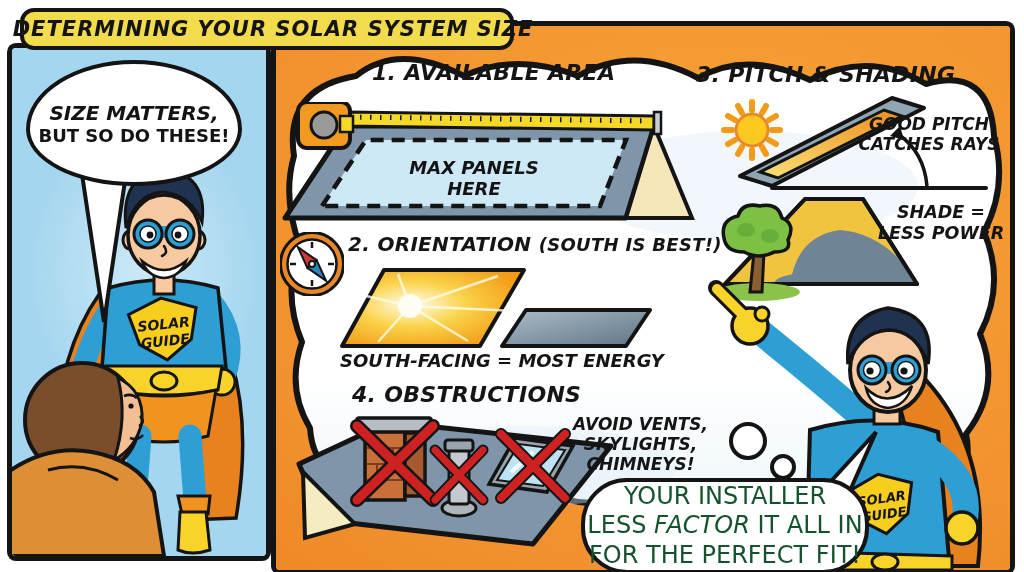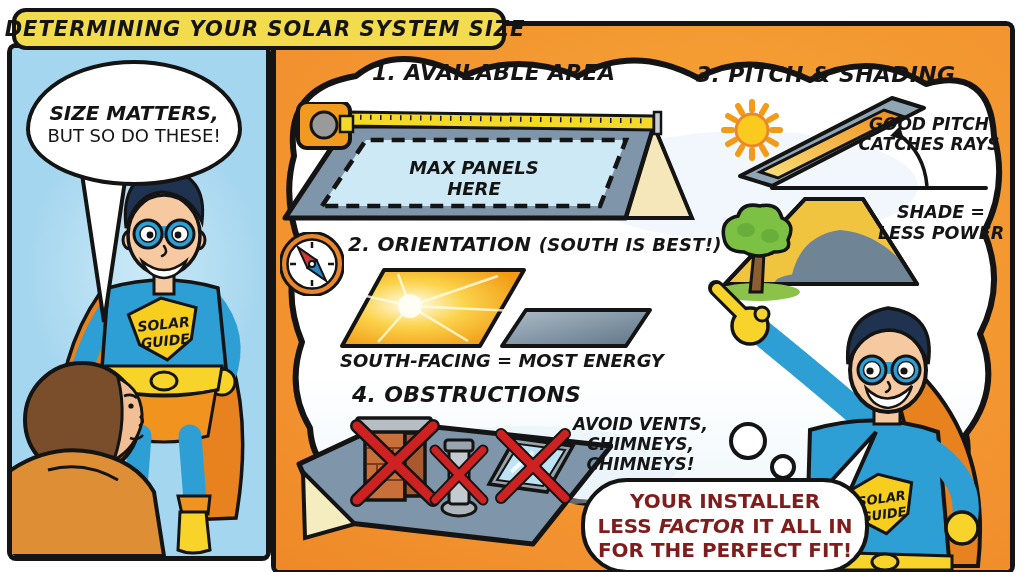--- a/index.html
+++ b/index.html
@@ -1,51 +1,51 @@
 <!DOCTYPE html>
 <html style="--page_bg: #FFFFFF; --frame_orange: #F2912F; --frame_orange_deep: #E97E1C; --banner_yellow: #F2DC4E; --sky_blue: #A5D6EF; --sky_blue_light: #CBE9F7; --cloud_white: #FFFFFF; --outline_black: #141414; --roof_slate: #7E95AA; --panel_area_blue: #CEE9F6; --sun_yellow: #FBCA1F; --sun_orange: #F29B16; --hero_suit_blue: #2E9FD4; --cape_orange: #E8821E; --glove_yellow: #F8D42B; --emblem_gold: #F7CE1E; --skin_tone: #F7C9A0; --hair_dark: #1F3350; --x_red: #CE2222; --tree_green: #7CC144; --glow_yellow: #FFE76B;"><head>
 <meta charset="utf-8">
 <style>
   html,body{margin:0;padding:0;background:#fff;}
   #stage{position:relative;width:1024px;height:572px;background:var(--page_bg,#fff);overflow:hidden;
          font-family:"DejaVu Sans",sans-serif;}
   .abs{position:absolute;}
   
-  #banner{left:12px;top:8px;width:474px;height:34px;background:var(--banner_yellow,#F2DC4E);
+  #banner{left:20px;top:8px;width:474px;height:34px;background:var(--banner_yellow,#F2DC4E);
           border:4px solid var(--outline_black,#141414);border-radius:14px;z-index:10;
           display:flex;align-items:center;justify-content:center;padding-left:12px;}
   #banner span{font-size:21px;font-weight:bold;font-style:italic;letter-spacing:1px;color:#141414;white-space:nowrap;}
   
   #left-panel{left:12px;top:48px;width:254px;height:508px;border-radius:4px;overflow:hidden;
               background:radial-gradient(ellipse 150px 190px at 52% 44%, var(--sky_blue_light,#CBE9F7) 0%, var(--sky_blue,#A5D6EF) 78%);
               box-shadow:0 0 0 5px var(--outline_black,#141414);z-index:5;}
   #left-bubble{left:14px;top:12px;width:208px;height:118px;background:#fff;border:4px solid #141414;
                border-radius:50% 50% 50% 50% / 55% 55% 45% 45%;z-index:3;
                display:flex;flex-direction:column;align-items:center;justify-content:center;text-align:center;}
   #left-bubble .l1{font-size:20px;font-weight:bold;font-style:italic;color:#141414;}
-  #left-bubble .l2{font-size:18px;font-weight:normal;color:#141414;}
+  #left-bubble .l2{font-size:18px;font-weight:bold;color:#141414;}
   #left-tail{left:52px;top:124px;z-index:2;}
   #left-hero{left:0;top:0;z-index:1;}
   
   #region{left:276px;top:12px;width:734px;height:544px;border-radius:4px;overflow:hidden;
           background:radial-gradient(120% 120% at 60% 35%, #F6A435 0%, var(--frame_orange,#F2912F) 55%, var(--frame_orange_deep,#E97E1C) 100%);
           box-shadow:0 0 0 5px var(--outline_black,#141414);z-index:4;margin-top:14px;}
   #glow{left:368px;top:170px;width:380px;height:374px;z-index:1;
         background:radial-gradient(closest-side, rgba(255,231,107,.95), rgba(255,231,107,0) 72%);}
   #cloud{left:2px;top:10px;z-index:2;}
   .h{position:absolute;font-weight:bold;font-style:italic;color:#151515;white-space:nowrap;letter-spacing:.3px;z-index:4;}
   .cap{position:absolute;font-weight:bold;font-style:italic;color:#151515;text-align:center;line-height:1.18;z-index:4;}
   .dg{position:absolute;z-index:3;}
   
   .tb{position:absolute;background:#fff;border:4px solid #141414;border-radius:50%;z-index:6;}
   
   #inst-tail{left:520px;top:400px;z-index:8;}
   #inst-bubble{left:305px;top:452px;width:280px;height:88px;background:#fff;border:4px solid #141414;
                border-radius:46px;z-index:9;display:flex;flex-direction:column;align-items:center;justify-content:center;}
-  #inst-bubble div{font-size:20px;font-weight:bold;color:#7f1d1d;line-height:1.22;white-space:nowrap;}
+  #inst-bubble div{font-size:24px;font-weight:normal;color:#14532d;line-height:1.22;white-space:nowrap;}
   #inst-bubble .em{font-style:italic;}
   #right-hero{left:384px;top:244px;z-index:7;}
   text{font-family:"DejaVu Sans",sans-serif;}
 </style>
 </head>
 <body>
 
 <div id="stage">
 
   <div class="abs" id="banner">
@@ -303,21 +303,21 @@
       </g>
       <g stroke-linecap="round">
         <line x1="208" y1="22" x2="272" y2="86" stroke="#141414" stroke-width="12"></line>
         <line x1="272" y1="22" x2="208" y2="86" stroke="#141414" stroke-width="12"></line>
         <line x1="208" y1="22" x2="272" y2="86" stroke="#CE2222" stroke-width="8"></line>
         <line x1="272" y1="22" x2="208" y2="86" stroke="#CE2222" stroke-width="8"></line>
       </g>
     </svg>
     <div class="cap" style="left:292px;top:388px;width:145px;font-size:17px;">
       <div>AVOID VENTS,</div>
-      <div>CHIMNEYS,</div>
+      <div>SKYLIGHTS,</div>
       <div>CHIMNEYS!</div>
     </div>
 
     <div class="tb" style="left:453px;top:396px;width:30px;height:30px;"></div>
     <div class="tb" style="left:494px;top:428px;width:18px;height:18px;"></div>
 
     <svg class="abs" id="right-hero" width="350" height="300" viewBox="0 0 350 300">
       <path d="M252 96 Q332 170 318 296 L210 296 Q268 200 236 128 Z" fill="#E8821E" stroke="#141414" stroke-width="4"></path>
 
       <path d="M208 152 Q160 110 98 60" stroke="#2E9FD4" stroke-width="26" stroke-linecap="round" fill="none"></path>

